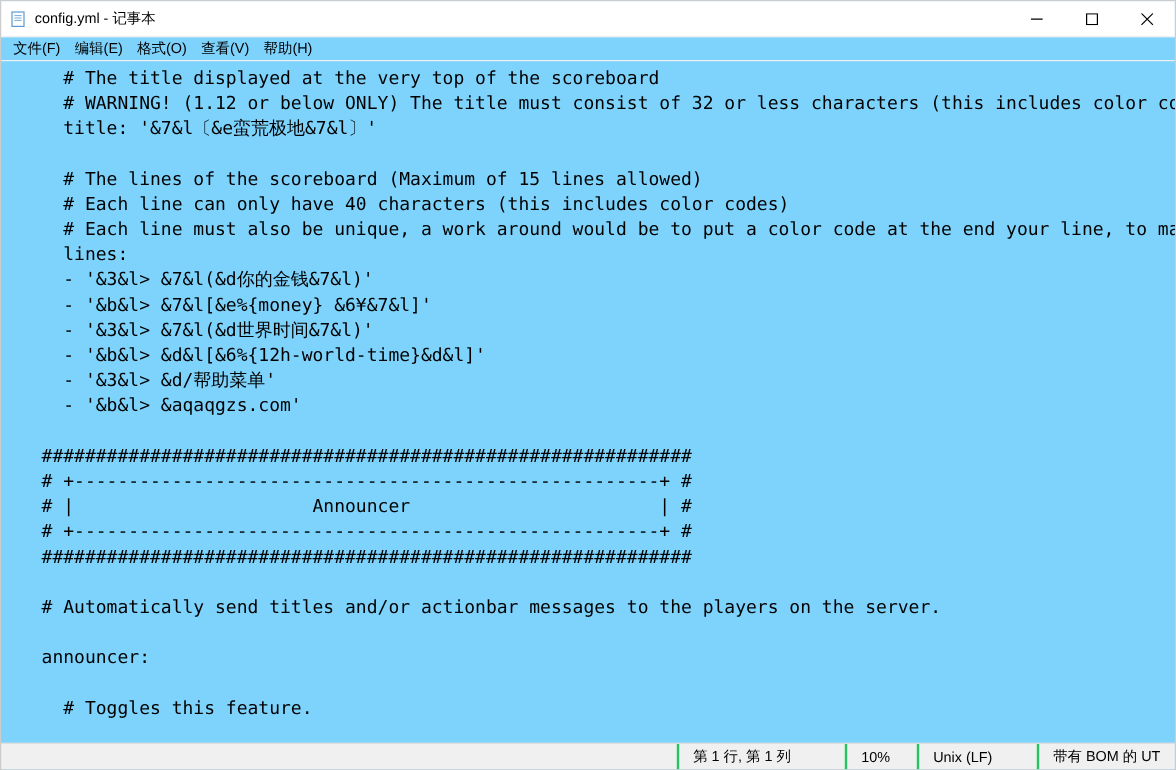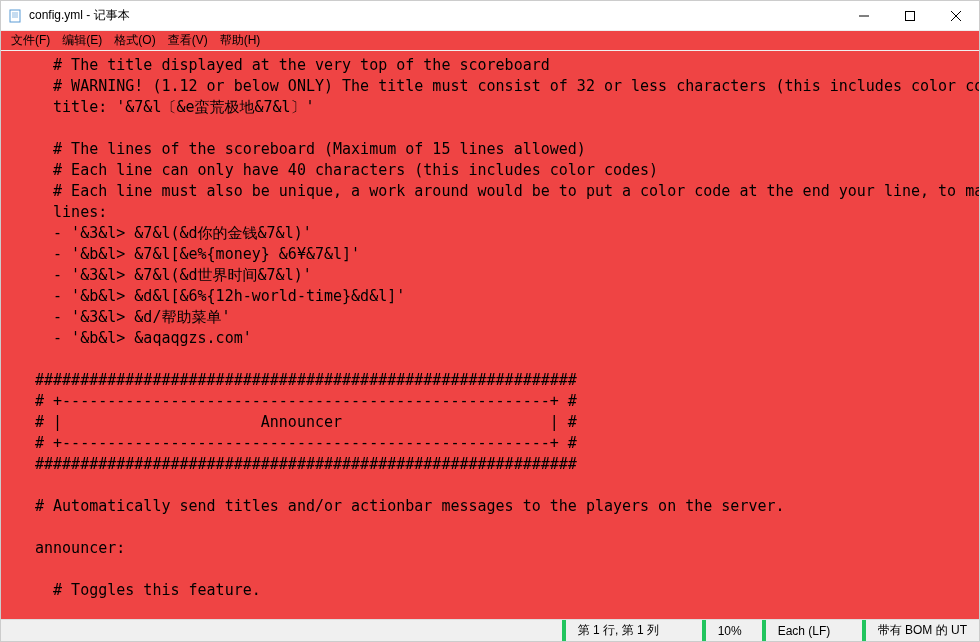--- a/index.html
+++ b/index.html
@@ -10,21 +10,21 @@
   overflow: hidden;
   width: 980px;
   height: 642px;
 }
 .window {
   width: 980px;
   height: 642px;
   display: flex;
   flex-direction: column;
   border: 1px solid #ccc;
-  background: #ef4444;
+  background: #7dd3fc;
 }
 .titlebar {
   height: 30px;
   background: #fff;
   display: flex;
   align-items: center;
   padding-left: 6px;
   border-bottom: 1px solid #eee;
 }
 .titlebar .icon {
@@ -90,21 +90,21 @@
   height: 22px;
   background: #f0f0f0;
   border-top: 1px solid #ddd;
   display: flex;
   align-items: center;
   font-size: 12px;
 }
 .statusbar .spacer { flex: 1; }
 .statuscell {
   padding: 0 12px;
-  border-left: 4px solid #22c55e;
+  border-left: 2px solid #22c55e;
   height: 100%;
   display: flex;
   align-items: center;
 }
 </style>
 </head>
 <body>
 
 <div class="window">
 
@@ -172,17 +172,17 @@
 
 announcer:
 
   # Toggles this feature.                                                                                                                                                                 </div>
   </div>
 
   <div class="statusbar">
     <div class="spacer"></div>
     <div class="statuscell" style="min-width:140px">第 1 行, 第 1 列</div>
     <div class="statuscell" style="min-width:60px">10%</div>
-    <div class="statuscell" style="min-width:100px">Each (LF)</div>
+    <div class="statuscell" style="min-width:100px">Unix (LF)</div>
     <div class="statuscell" style="min-width:110px">带有 BOM 的 UT</div>
   </div>
 
 </div>
 
 </body></html>

